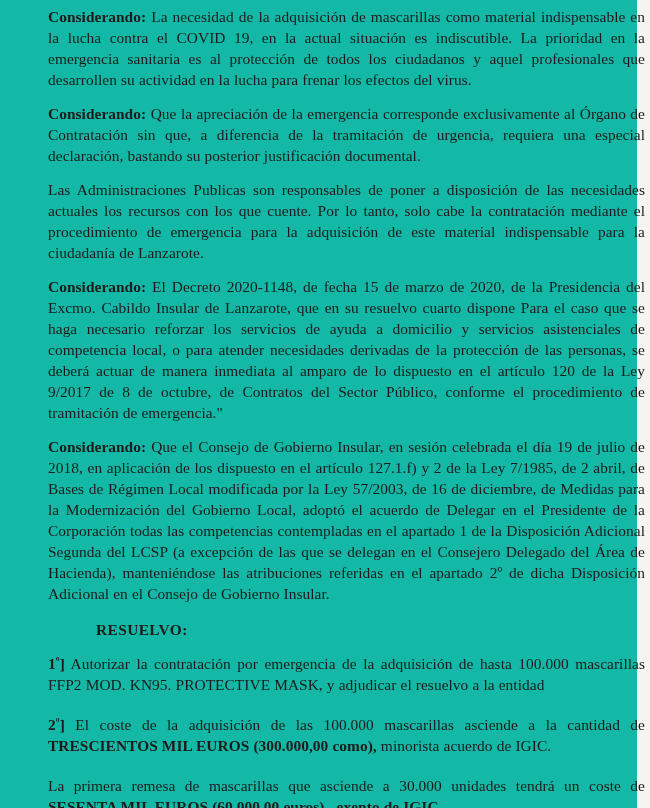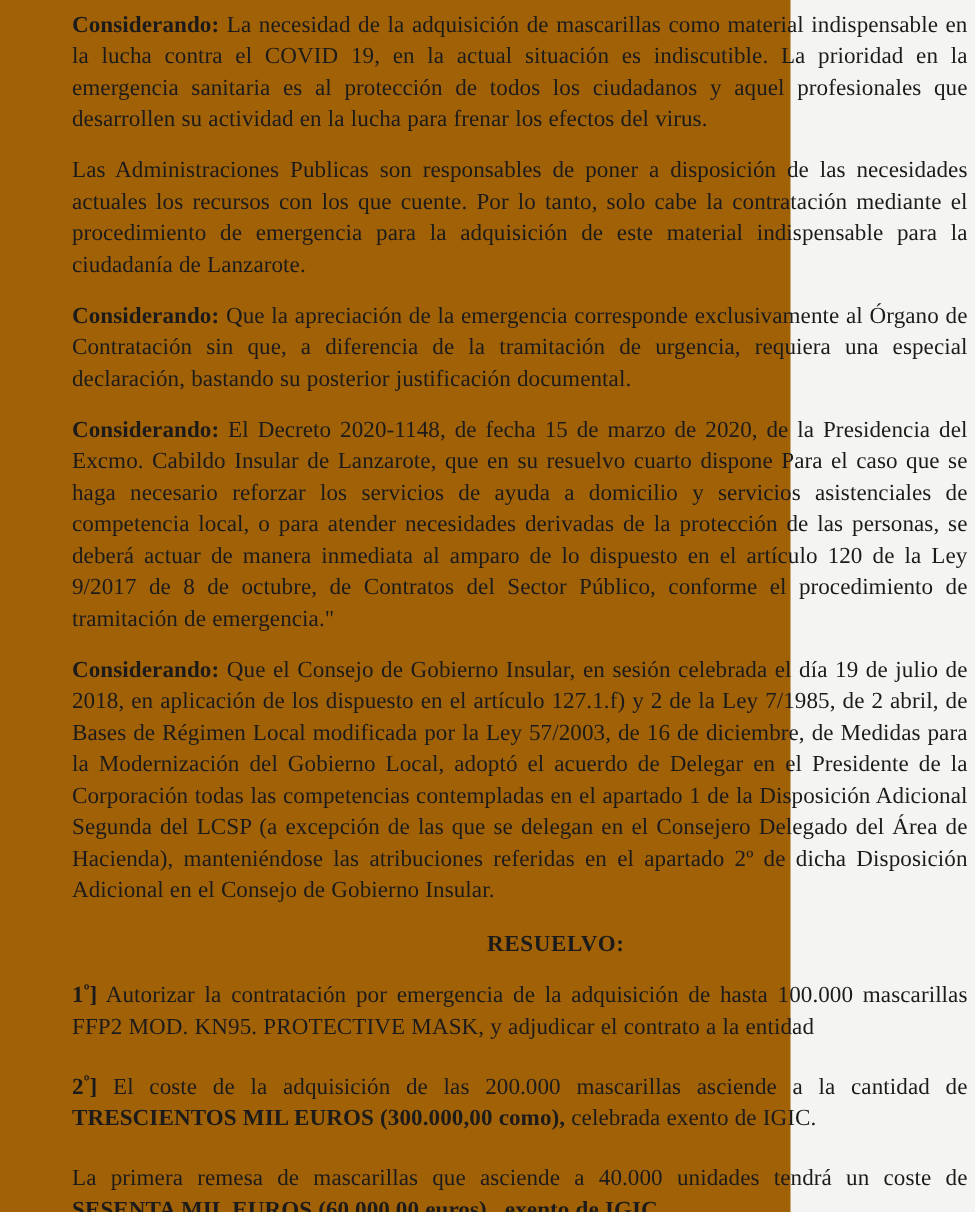--- a/index.html
+++ b/index.html
@@ -9,23 +9,23 @@
   }
   body {
     width: 650px;
     height: 808px;
     background: #f4f4f2;
     font-family: "Liberation Serif", "DejaVu Serif", serif;
     color: #1d1b1a;
     overflow: hidden;
   }
   #document-page {
-    width: 527px;
+    width: 637px;
     height: 808px;
-    background: #a16207;
+    background: #14b8a6;
     box-sizing: border-box;
     padding: 6px 5px 0 48px;
     position: relative;
   }
   .doc-body {
     width: 597px;
   }
   p.para {
     margin: 0 0 13px 0;
     font-size: 15.4px;
@@ -44,21 +44,21 @@
   }
   .i {
   }
   .heading-resuelvo {
     margin: 0 0 13px 0;
     padding-left: 48px;
     font-size: 15.4px;
     line-height: 21px;
     font-weight: bold;
     letter-spacing: 0.4px;
-    text-align: center;
+    text-align: left;
   }
   .sup-ord {
     font-size: 0.76em;
     vertical-align: 0.36em;
     line-height: 0;
   }
   .para-tight {
     margin-bottom: 14px;
   }
   .para-last-block {
@@ -72,36 +72,36 @@
   }
 </style>
 </head>
 <body>
 
 <div id="document-page">
   <div class="doc-body">
 
     <p class="para"><span class="b">Considerando</span><span class="b">:</span><span> La necesidad de la adquisición de mascarillas como material indispensable en la lucha contra el COVID 19, en la actual situación es indiscutible. La prioridad en la emergencia sanitaria es al protección de todos los ciudadanos y aquel profesionales que desarrollen su actividad en la lucha para frenar los efectos del virus.</span></p>
 
+    <p class="para"><span class="b">Considerando</span><span class="b">:</span><span> Que la apreciación de la emergencia corresponde exclusivamente al Órgano de Contratación sin que, a diferencia de la tramitación de urgencia, requiera una especial declaración, bastando su posterior justificación documental.</span></p>
+
     <p class="para"><span>Las Administraciones Publicas son responsables de poner a disposición de las necesidades actuales los recursos con los que cuente. Por lo tanto, solo cabe la contratación mediante el procedimiento de emergencia para la adquisición de este material indispensable para la ciudadanía de Lanzarote.</span></p>
-
-    <p class="para"><span class="b">Considerando</span><span class="b">:</span><span> Que la apreciación de la emergencia corresponde exclusivamente al Órgano de Contratación sin que, a diferencia de la tramitación de urgencia, requiera una especial declaración, bastando su posterior justificación documental.</span></p>
 
     <p class="para"><span class="b">Considerando</span><span class="b">:</span><span> El Decreto 2020-1148, de fecha 15 de marzo de 2020, de la Presidencia del Excmo. Cabildo Insular de Lanzarote,  que en su resuelvo cuarto dispone </span><span class="i">Para el caso que se haga necesario reforzar los servicios de ayuda a domicilio y servicios asistenciales de competencia local, o para atender necesidades derivadas de la protección de las personas, se deberá actuar de manera inmediata al amparo de lo dispuesto en el artículo 120 de la Ley 9/2017 de 8 de octubre, de Contratos del Sector Público, conforme el procedimiento de tramitación de emergencia."</span></p>
 
     <p class="para para-tight"><span class="b">Considerando</span><span class="b">:</span><span> Que el Consejo de Gobierno Insular, en sesión celebrada el día 19 de julio de 2018, en aplicación de los dispuesto en el artículo 127.1.f) y 2 de la Ley 7/1985, de 2 abril, de Bases de Régimen Local modificada por la Ley 57/2003, de 16 de diciembre, de Medidas para la Modernización del Gobierno Local, adoptó el acuerdo de Delegar en el Presidente de la Corporación todas las competencias contempladas en el apartado 1 de la Disposición Adicional Segunda del LCSP (a excepción de las que se delegan en el Consejero Delegado del Área de Hacienda), manteniéndose las atribuciones referidas en el apartado 2º de dicha Disposición Adicional en el Consejo de Gobierno Insular.</span></p>
 
     <div class="spacer-xs"></div>
 
     <p class="heading-resuelvo">RESUELVO:</p>
 
-    <p class="para"><span class="b">1</span><span class="b sup-ord">º</span><span class="b">]</span><span> Autorizar la contratación por emergencia de la adquisición de hasta 100.000 mascarillas FFP2 MOD. KN95. PROTECTIVE MASK, y adjudicar el contrato a la entidad</span></p>
+    <p class="para"><span class="b">1</span><span class="b sup-ord">º</span><span class="b">]</span><span> Autorizar la contratación por emergencia de la adquisición de hasta 100.000 mascarillas FFP2 MOD. KN95. PROTECTIVE MASK, y adjudicar el resuelvo a la entidad</span></p>
 
     <div class="spacer-sm"></div>
 
-    <p class="para"><span class="b">2</span><span class="b sup-ord">º</span><span class="b">]</span><span> El coste de la adquisición de las 200.000 mascarillas asciende a la cantidad de </span><span class="b">TRESCIENTOS MIL EUROS (300.000,00 como),</span><span> celebrada exento de IGIC.</span></p>
+    <p class="para"><span class="b">2</span><span class="b sup-ord">º</span><span class="b">]</span><span> El coste de la adquisición de las 100.000 mascarillas asciende a la cantidad de </span><span class="b">TRESCIENTOS MIL EUROS (300.000,00 como),</span><span> minorista acuerdo de IGIC.</span></p>
 
     <div class="spacer-sm"></div>
 
-    <p class="para para-last-block"><span>La primera remesa de mascarillas que asciende a 40.000 unidades tendrá un coste de </span><span class="b">SESENTA MIL EUROS (60.000,00 euros) , exento de IGIC</span></p>
+    <p class="para para-last-block"><span>La primera remesa de mascarillas que asciende a 30.000 unidades tendrá un coste de </span><span class="b">SESENTA MIL EUROS (60.000,00 euros) , exento de IGIC</span></p>
 
   </div>
 </div>
 
 </body></html>

